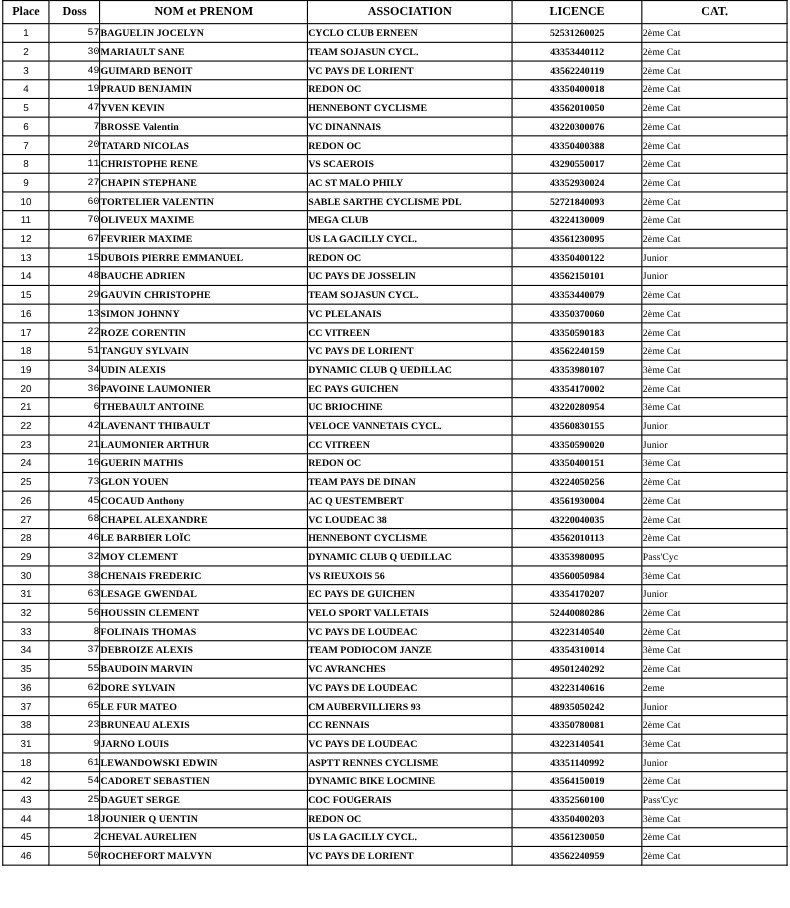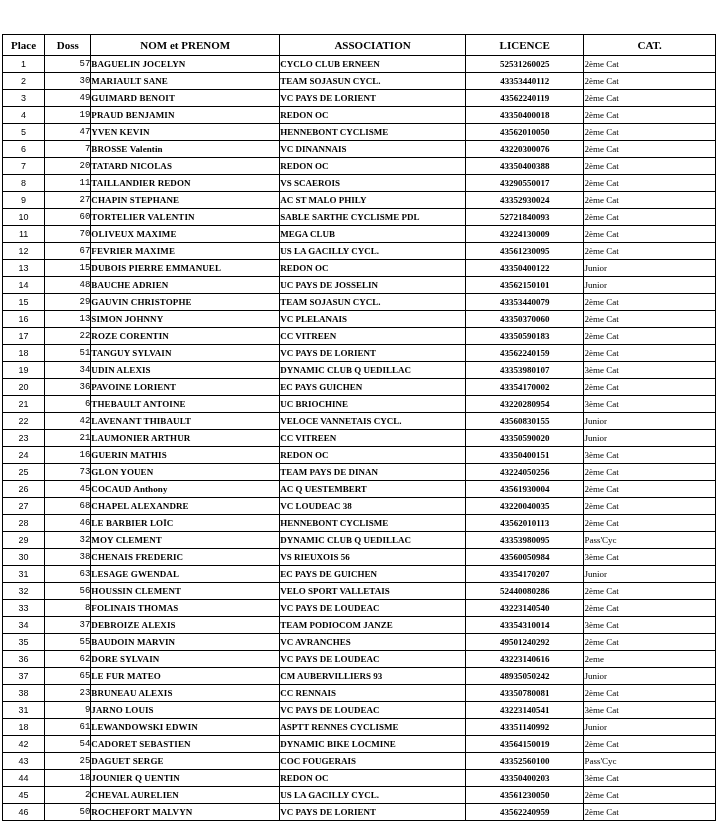--- a/index.html
+++ b/index.html
@@ -36,21 +36,20 @@
   .meta-partants { width: 180px; text-align: center; }
   .meta-partnum { width: 150px; text-align: center; }
   .meta-classes { flex: 1; text-align: right; padding-right: 6px; }
 
   
   table.results {
     border-collapse: collapse;
     width: 714px;
     margin-left: 2px;
     table-layout: fixed;
-    margin-top: 34px;
   }
   table.results th, table.results td {
     border: 1px solid #000000;
     padding: 0;
     font-size: 9px;
     line-height: 1;
     height: 16px;
     overflow: hidden;
     white-space: nowrap;
   }
@@ -188,21 +187,21 @@
           <td class="place">7</td>
           <td class="doss">20</td>
           <td class="nom">TATARD  NICOLAS</td>
           <td class="asso">REDON OC</td>
           <td class="lic">43350400388</td>
           <td class="cat">2ème Cat</td>
         </tr>
         <tr>
           <td class="place">8</td>
           <td class="doss">11</td>
-          <td class="nom">TAILLANDIER  REDON</td>
+          <td class="nom">CHRISTOPHE  RENE</td>
           <td class="asso">VS SCAEROIS</td>
           <td class="lic">43290550017</td>
           <td class="cat">2ème Cat</td>
         </tr>
         <tr>
           <td class="place">9</td>
           <td class="doss">27</td>
           <td class="nom">CHAPIN  STEPHANE</td>
           <td class="asso">AC ST MALO PHILY</td>
           <td class="lic">43352930024</td>
@@ -284,21 +283,21 @@
           <td class="place">19</td>
           <td class="doss">34</td>
           <td class="nom">UDIN  ALEXIS</td>
           <td class="asso">DYNAMIC CLUB Q UEDILLAC</td>
           <td class="lic">43353980107</td>
           <td class="cat">3ème Cat</td>
         </tr>
         <tr>
           <td class="place">20</td>
           <td class="doss">36</td>
-          <td class="nom">PAVOINE  LORIENT</td>
+          <td class="nom">PAVOINE  LAUMONIER</td>
           <td class="asso">EC PAYS GUICHEN</td>
           <td class="lic">43354170002</td>
           <td class="cat">2ème Cat</td>
         </tr>
         <tr>
           <td class="place">21</td>
           <td class="doss">6</td>
           <td class="nom">THEBAULT  ANTOINE</td>
           <td class="asso">UC BRIOCHINE</td>
           <td class="lic">43220280954</td>

